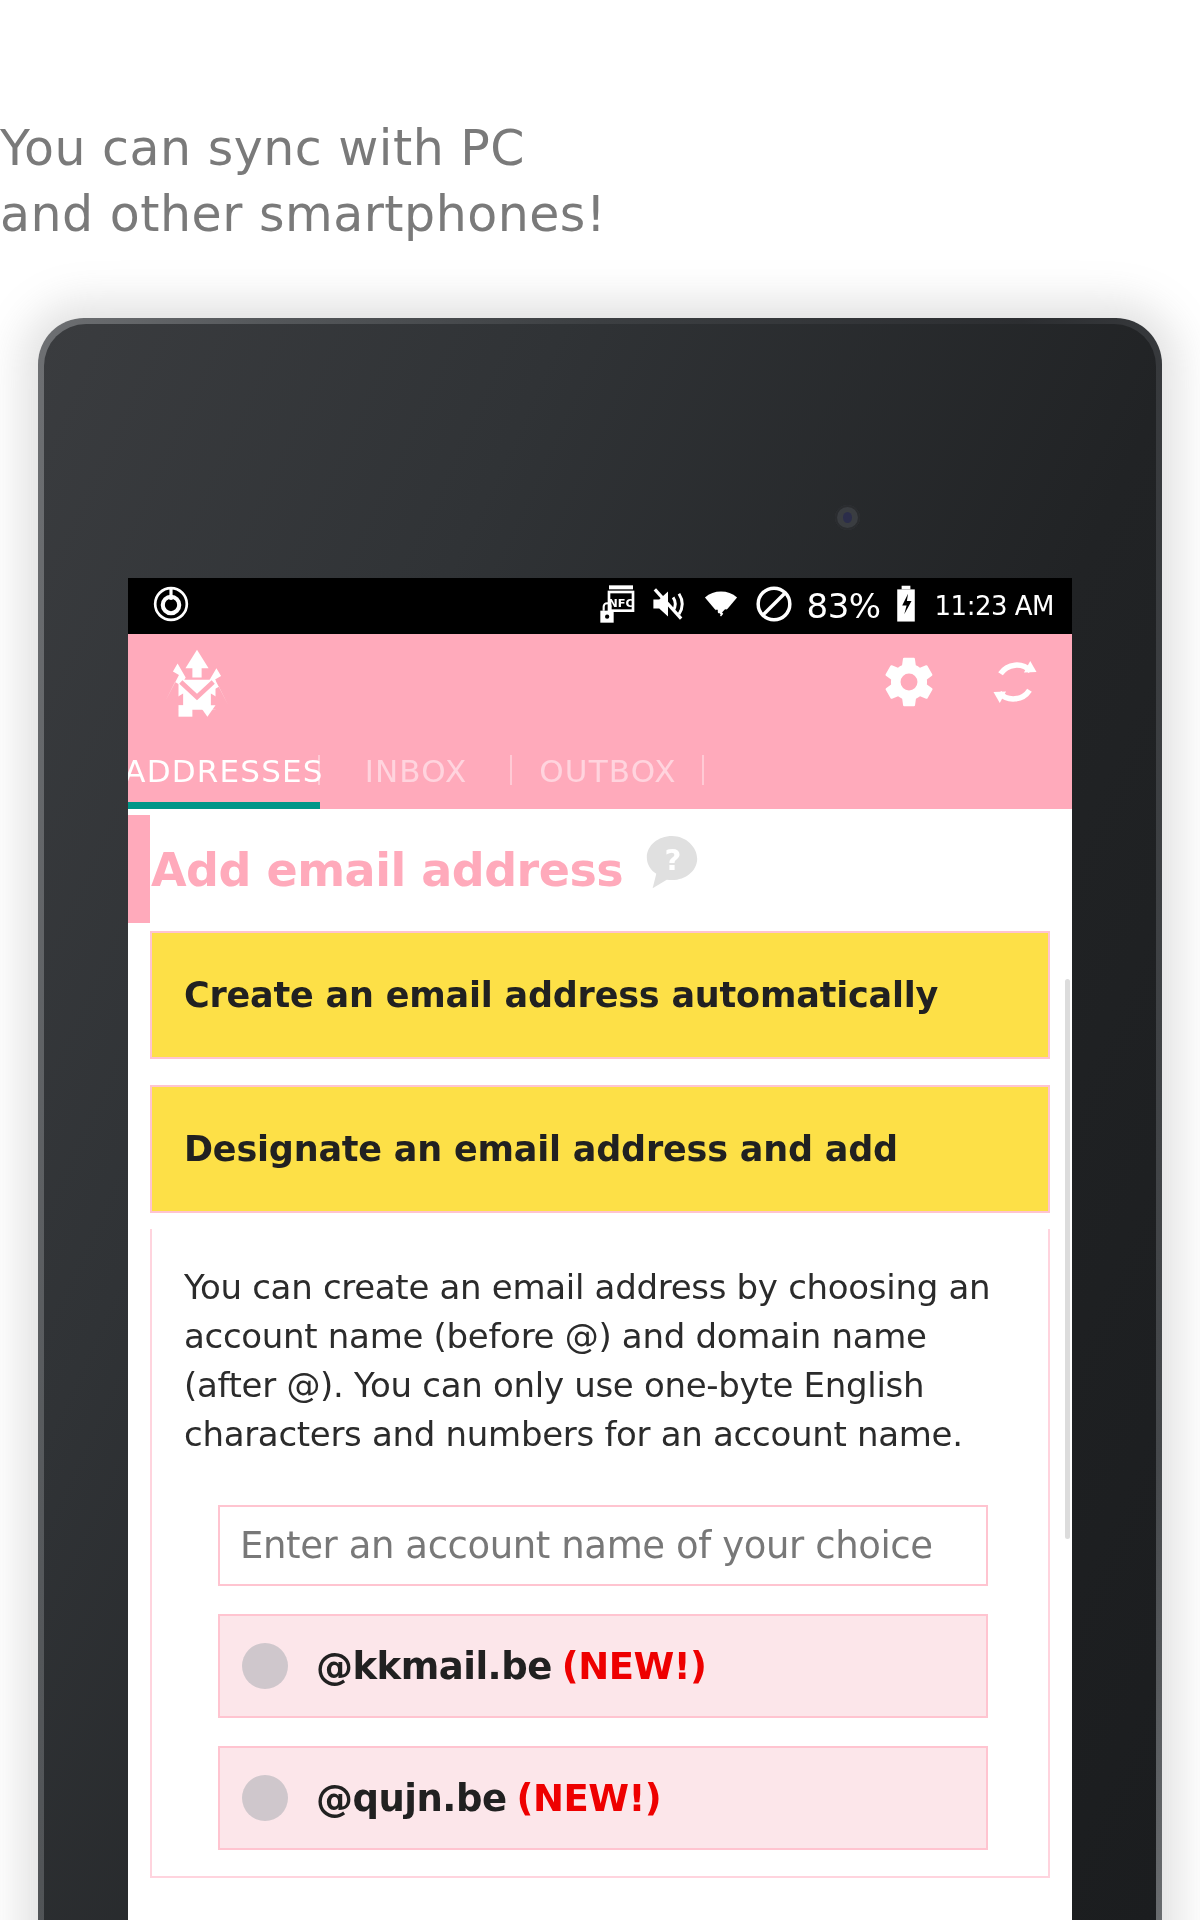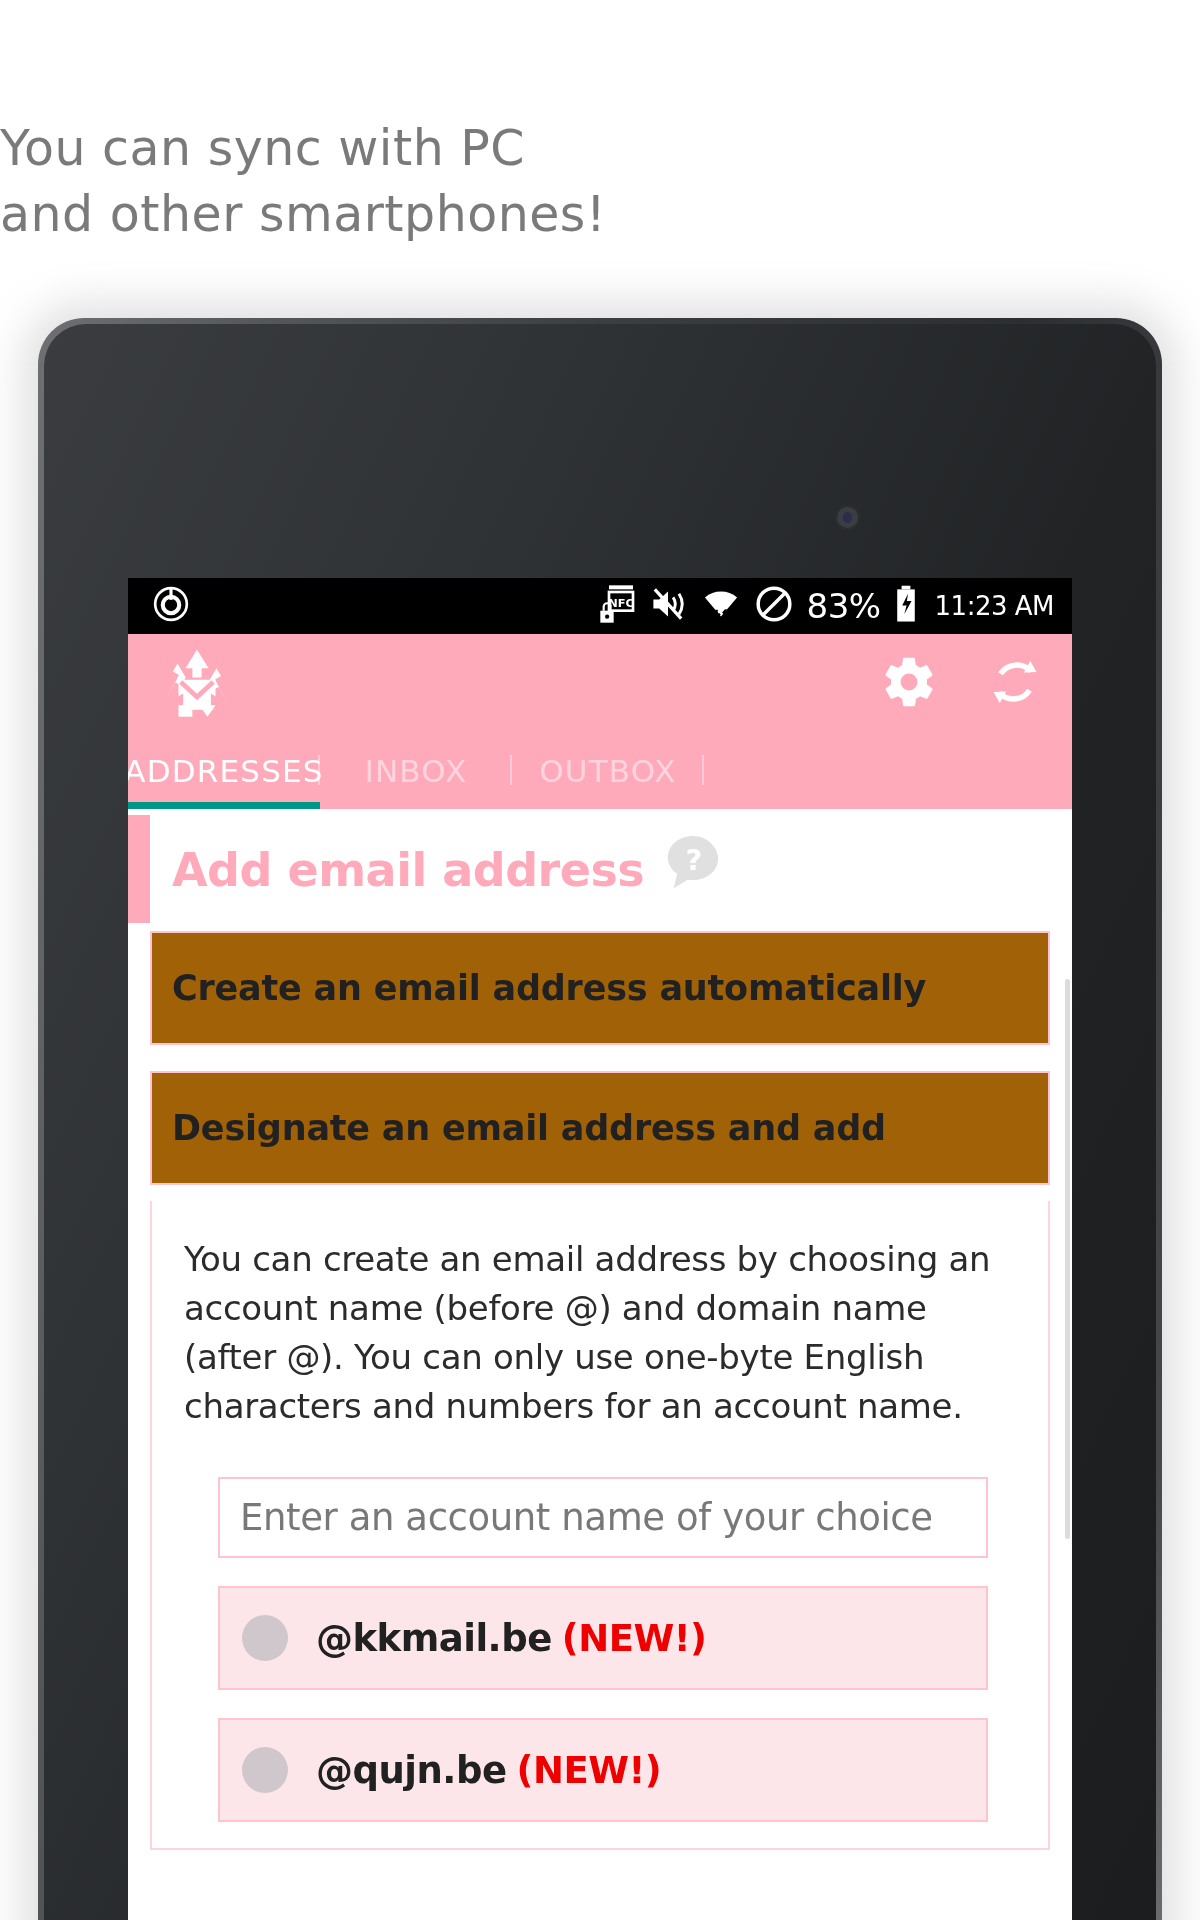--- a/index.html
+++ b/index.html
@@ -186,21 +186,21 @@
     height: 1111px;
     overflow: hidden;
     position: relative;
   }
 
   .section-head {
     position: relative;
     height: 122px;
     display: flex;
     align-items: center;
-    padding-left: 44px;
+    padding-left: 23px;
   }
   .accent-bar {
     position: absolute;
     left: 0;
     top: 6px;
     width: 22px;
     height: 108px;
     background: #ffaabb;
   }
   .section-title {
@@ -211,26 +211,26 @@
     letter-spacing: -0.5px;
   }
   .help-icon {
     margin-left: 18px;
     margin-top: -14px;
     line-height: 0;
   }
 
   .opt-btn {
     margin: 0 22px 0 22px;
-    height: 114px;
-    background: #a16207;
+    height: 128px;
+    background: #fde047;
     border: 2px solid #ffc4d0;
     display: flex;
     align-items: center;
-    padding-left: 20px;
+    padding-left: 32px;
     color: #212121;
     font-family: "DejaVu Sans", sans-serif;
     font-size: 35px;
     font-weight: bold;
     letter-spacing: -0.2px;
   }
   .opt-btn + .opt-btn { margin-top: 26px; }
 
   .desc-box {
     margin: 16px 22px 0 22px;

